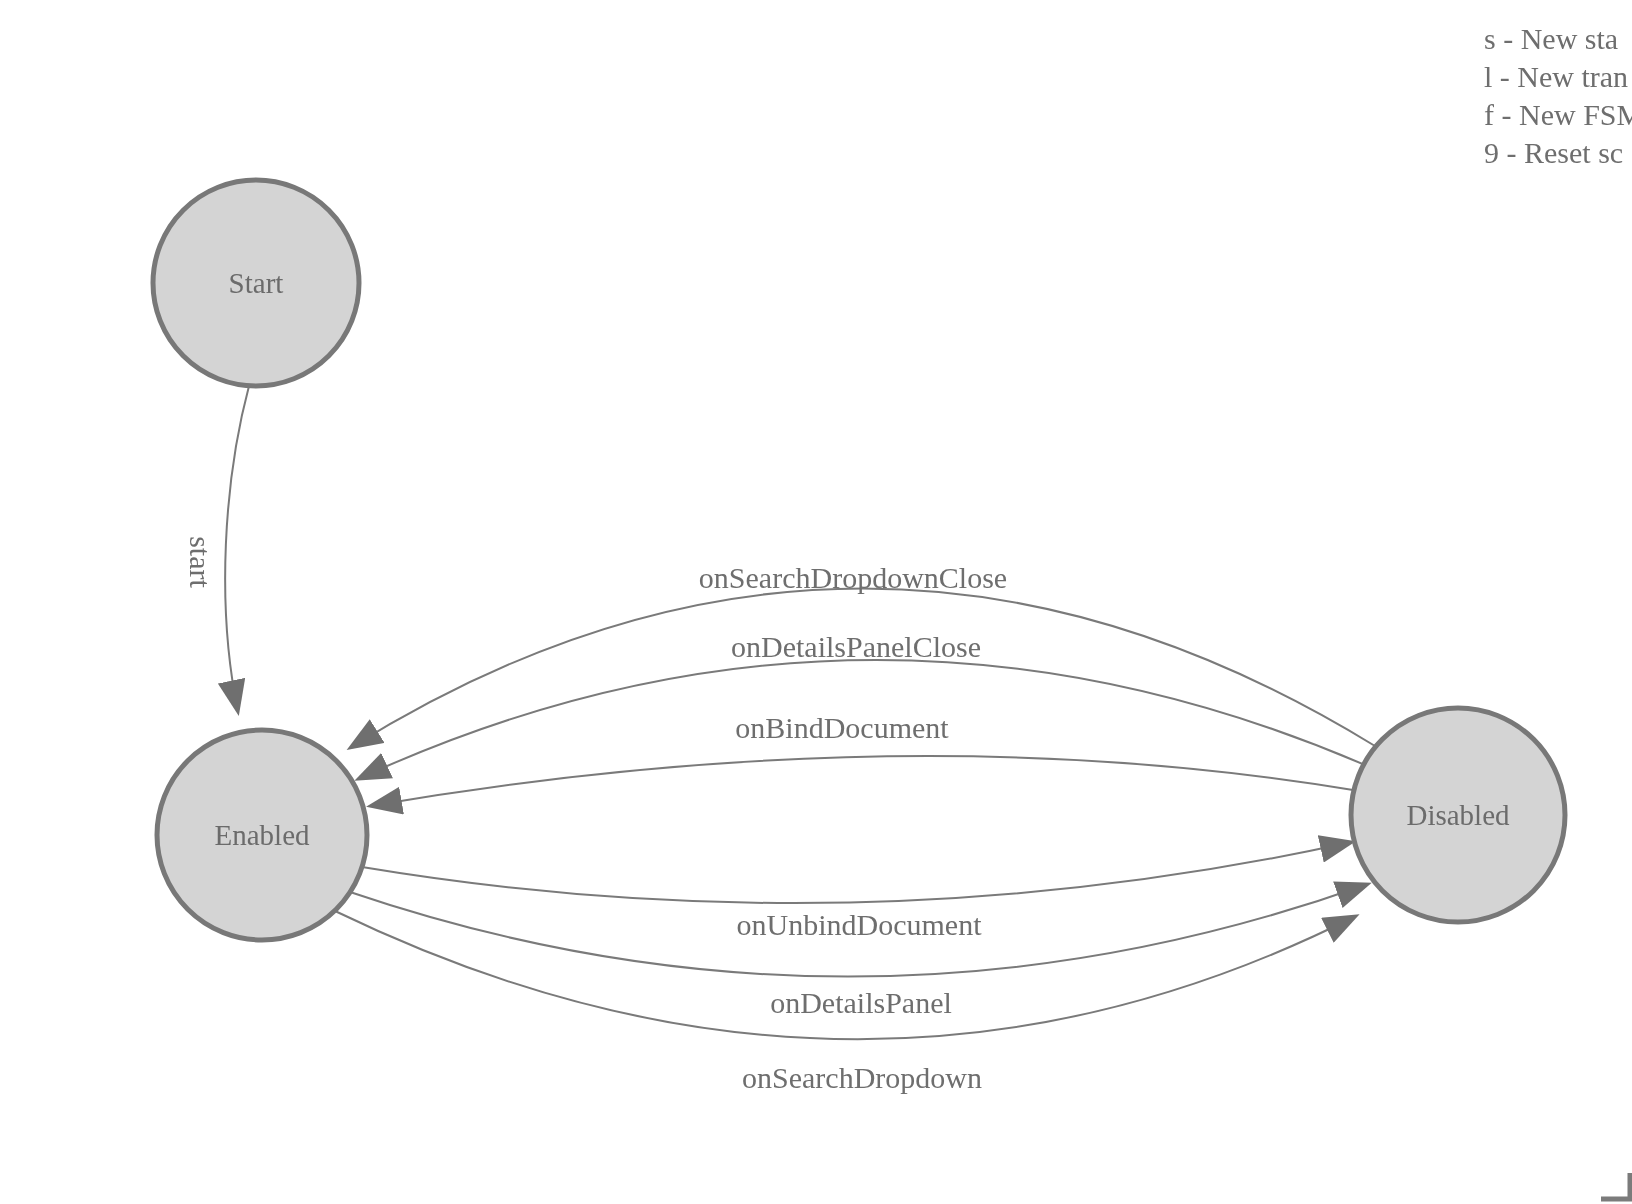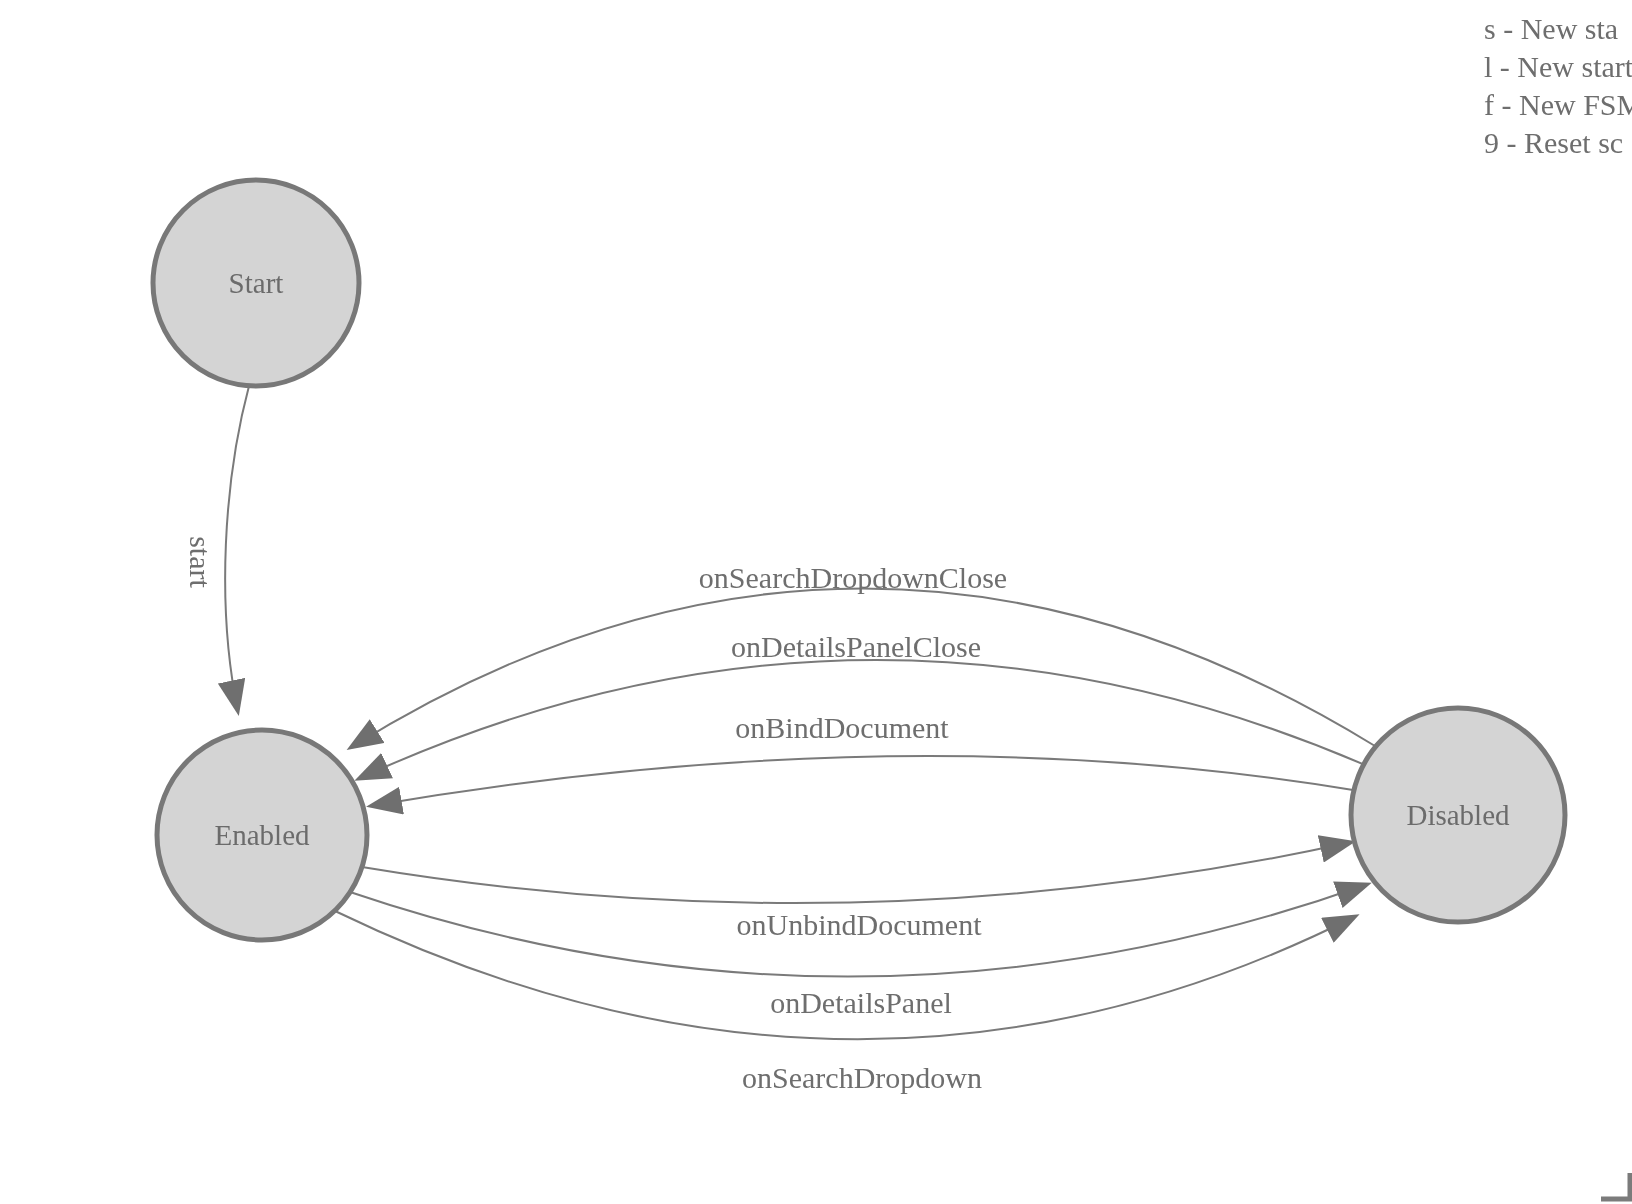--- a/index.html
+++ b/index.html
@@ -37,21 +37,21 @@
     text-anchor: middle;
   }
   .corner {
     fill: none;
     stroke: #7b7b7b;
     stroke-width: 5px;
   }
   .legend {
     position: absolute;
     left: 1484px;
-    top: 10px;
+    top: 20px;
     width: 148px;
     overflow: hidden;
     white-space: nowrap;
     font-size: 30px;
     line-height: 38px;
     color: #6e6e6e;
     font-family: Liberation Serif, serif;
   }
   .legend div { white-space: nowrap; }
 </style>
@@ -96,16 +96,16 @@
   <g class="node">
     <circle cx="1458" cy="815" r="107"></circle>
     <text x="1458" y="825">Disabled</text>
   </g>
 
   <path class="corner" d="M 1630,1173 L 1630,1199 L 1601,1199"></path>
 </svg>
 
 <div class="legend">
   <div>s - New sta</div>
-  <div>l - New start</div>
+  <div>l - New tran</div>
   <div>f - New FSM</div>
   <div>9 - Reset sc</div>
 </div>
 
 </body></html>

